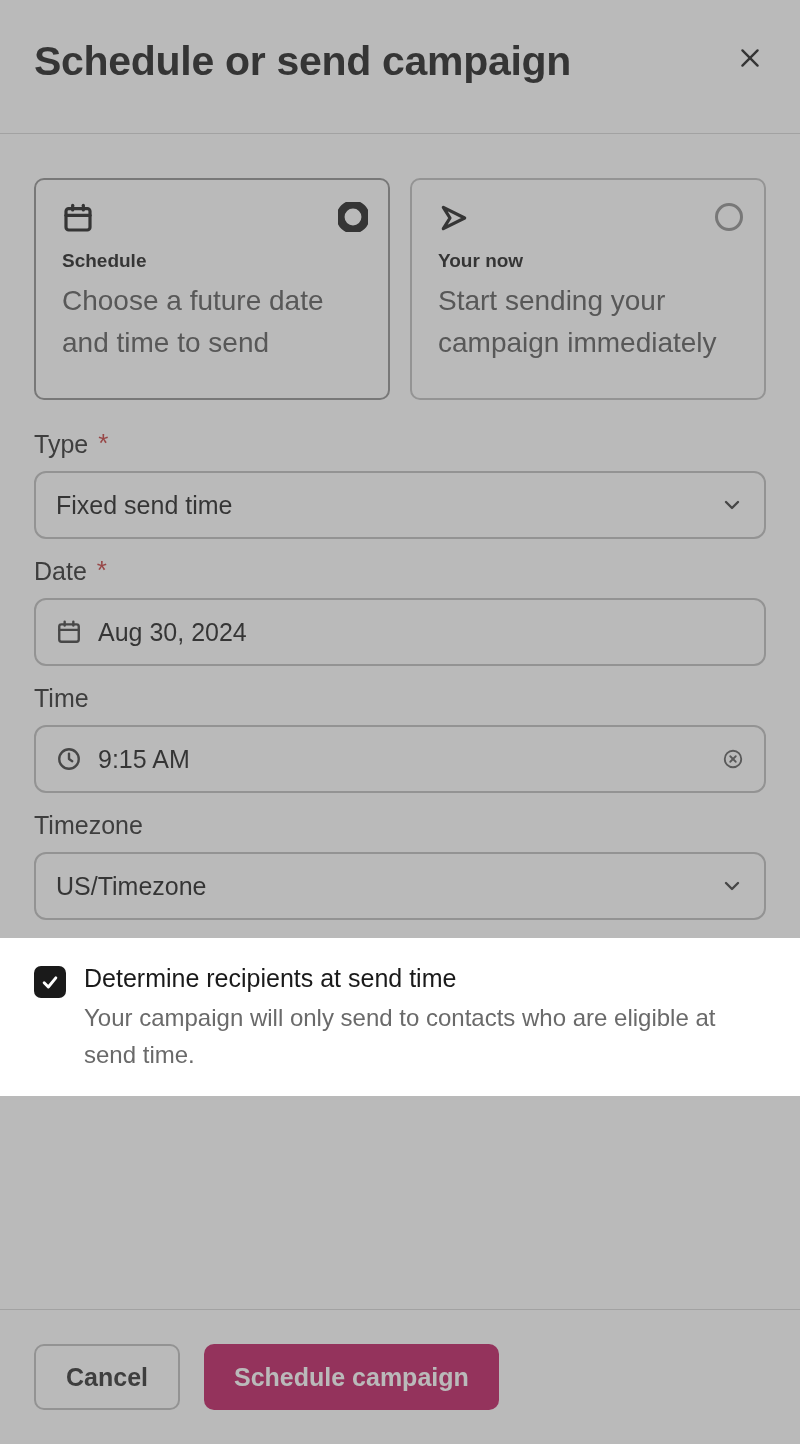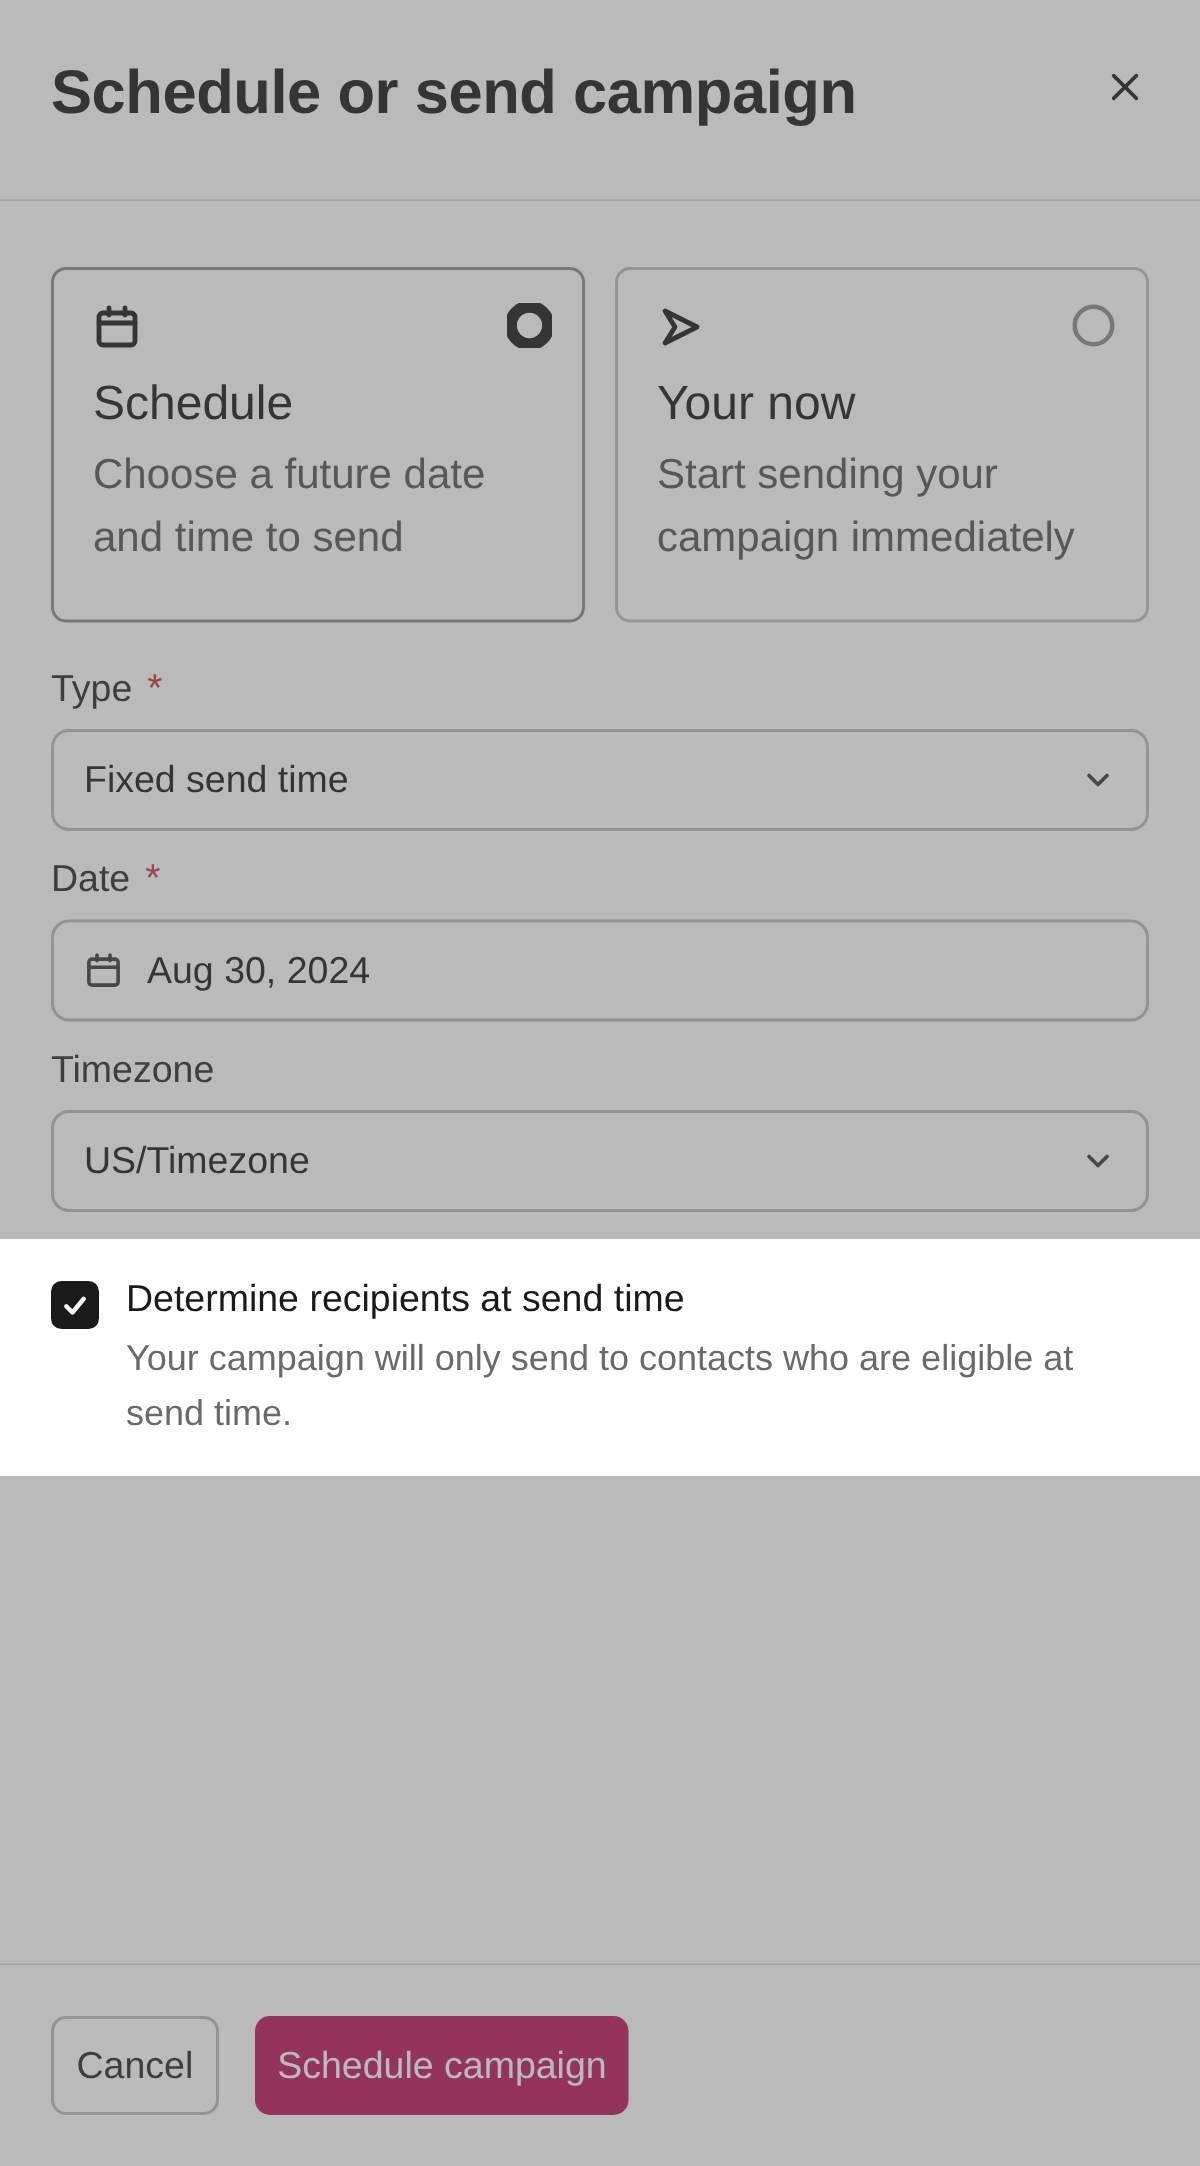--- a/index.html
+++ b/index.html
@@ -66,22 +66,22 @@
     height: 36px;
     margin-bottom: 12px;
   }
   .option-card .radio {
     position: absolute;
     top: 22px;
     right: 22px;
     width: 28px; height: 28px;
   }
   .option-title {
-    font-size: 32px;
-    font-weight: 400;
+    font-size: 19px;
+    font-weight: 700;
     margin-bottom: 8px;
   }
   .option-desc {
     font-size: 28px;
     font-weight: 400;
     color: #565656;
     line-height: 1.5;
   }
   .field {
     margin-top: 12px;
@@ -151,22 +151,22 @@
     border-top: 1px solid #d6d6d6;
     padding: 34px 34px;
     display: flex;
     gap: 24px;
     align-items: center;
   }
   .btn {
     height: 66px;
     border-radius: 10px;
     font-size: 25px;
-    font-weight: 400;
-    padding: 0 15px;
+    font-weight: 700;
+    padding: 0 30px;
     display: flex; align-items: center; justify-content: center;
     cursor: pointer;
   }
   .btn-secondary {
     border: 2px solid #bcbcbc;
     background: transparent;
     color: #2a2a2a;
   }
   .btn-primary {
     background: #be185d;
@@ -251,20 +251,39 @@
         <svg width="26" height="26" viewBox="0 0 24 24" fill="none" stroke="#3a3a3a" stroke-width="2.2" stroke-linecap="round" stroke-linejoin="round">
             <rect x="3" y="5" width="18" height="16" rx="2"></rect>
             <line x1="3" y1="10" x2="21" y2="10"></line>
             <line x1="8" y1="2.5" x2="8" y2="6"></line>
             <line x1="16" y1="2.5" x2="16" y2="6"></line>
           </svg>
         <span class="value">Aug 30, 2024</span>
       </div>
     </div>
 
+    <div class="field">
+      <div class="field-label">
+        <span>Time</span>
+      </div>
+      <div class="control">
+        <svg width="26" height="26" viewBox="0 0 24 24" fill="none" stroke="#3a3a3a" stroke-width="2.2" stroke-linecap="round" stroke-linejoin="round">
+            <circle cx="12" cy="12" r="9"></circle>
+            <polyline points="12 7 12 12 15 14"></polyline>
+          </svg>
+        <span class="value">9:15 AM</span>
+        <span class="trailing">
+          <svg width="22" height="22" viewBox="0 0 24 24" fill="none" stroke="#5a5a5a" stroke-width="2" stroke-linecap="round">
+              <circle cx="12" cy="12" r="9"></circle>
+              <line x1="9" y1="9" x2="15" y2="15"></line>
+              <line x1="15" y1="9" x2="9" y2="15"></line>
+            </svg>
+        </span>
+      </div>
+    </div>
 
     <div class="field">
       <div class="field-label">
         <span>Timezone</span>
       </div>
       <div class="control">
         <span class="value">US/Timezone</span>
         <span class="trailing">
           <svg width="24" height="24" viewBox="0 0 24 24" fill="none" stroke="#3a3a3a" stroke-width="2.4" stroke-linecap="round" stroke-linejoin="round">
               <polyline points="6 9 12 15 18 9"></polyline>

